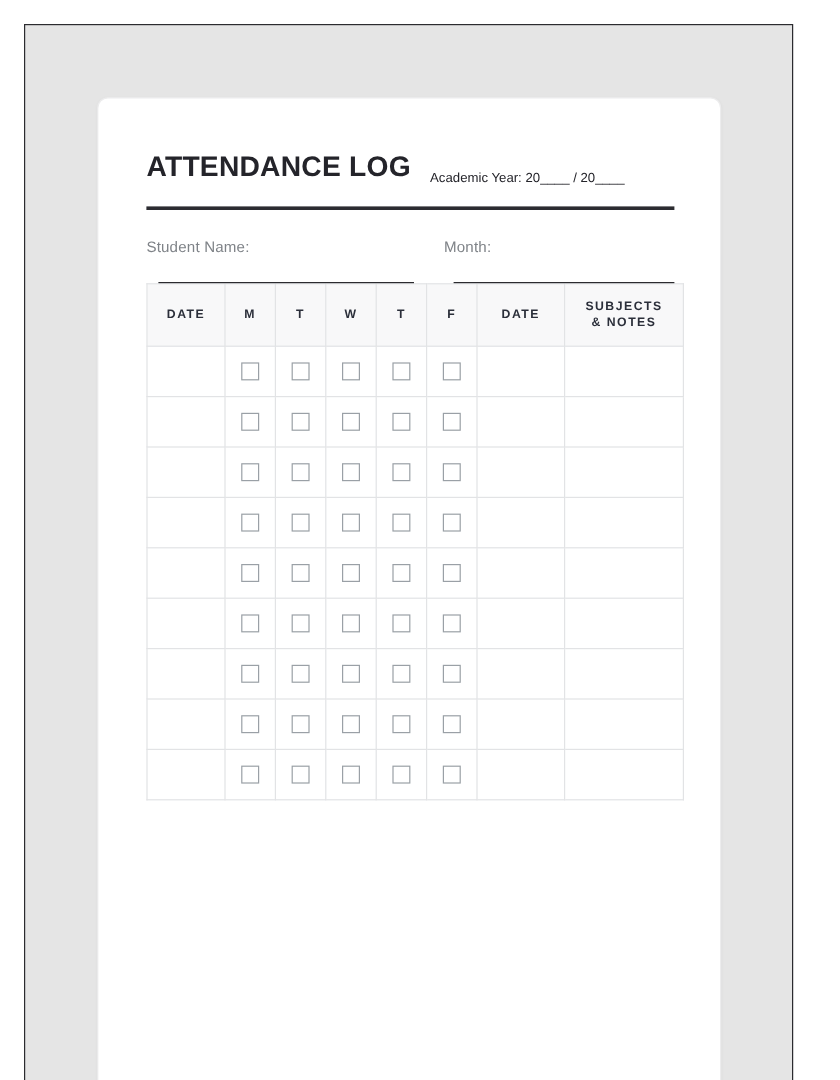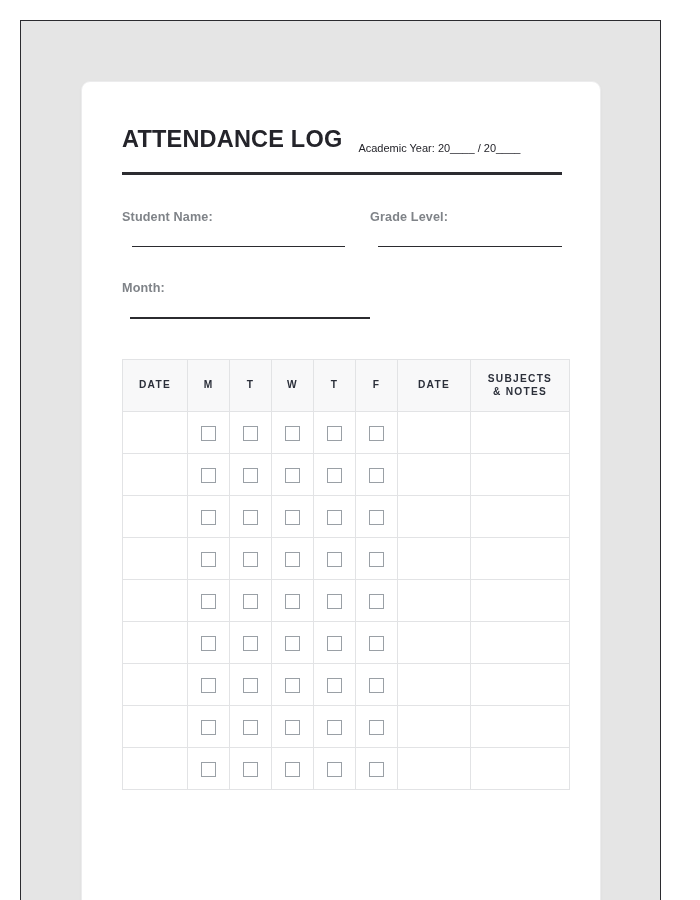--- a/index.html
+++ b/index.html
@@ -68,44 +68,42 @@
 
   .title-rule {
     margin-top: 19px;
     height: 3px;
     background: #2c2c31;
     width: 440px;
   }
 
   
   .fields {
-    margin-top: 35px;
+    margin-top: 24px;
     display: grid;
     grid-template-columns: 248px 1fr;
     row-gap: 34px;
-    font-weight: bold;
   }
   .field { width: 100%; }
   .field-label {
     font-size: 12.6px;
     color: #7f8388;
     letter-spacing: 0.15px;
   }
   .field-line {
     margin-top: 22px;
     margin-left: 10px;
     margin-right: 25px;
     height: 1.4px;
     background: #2b2b2f;
   }
   .field.right .field-line { margin-left: 8px; margin-right: 0; }
 
   
   .log-table {
-    margin-top: 40px;
     width: 445px;
     border-collapse: collapse;
     table-layout: fixed;
   }
   .log-table th, .log-table td {
     border: 1px solid #e2e3e5;
   }
   .log-table thead th {
     background: #f8f8f9;
     height: 52px;
@@ -152,24 +150,20 @@
 
       <div class="title-rule"></div>
 
       <div class="fields">
 
         <div class="field">
           <div class="field-label">Student Name:</div>
           <div class="field-line"></div>
         </div>
 
-        <div class="field right">
-          <div class="field-label">Grade Level:</div>
-          <div class="field-line"></div>
-        </div>
 
 
         <div class="field right">
           <div class="field-label">Month:</div>
           <div class="field-line"></div>
         </div>
 
       </div>
 
       <table class="log-table">

